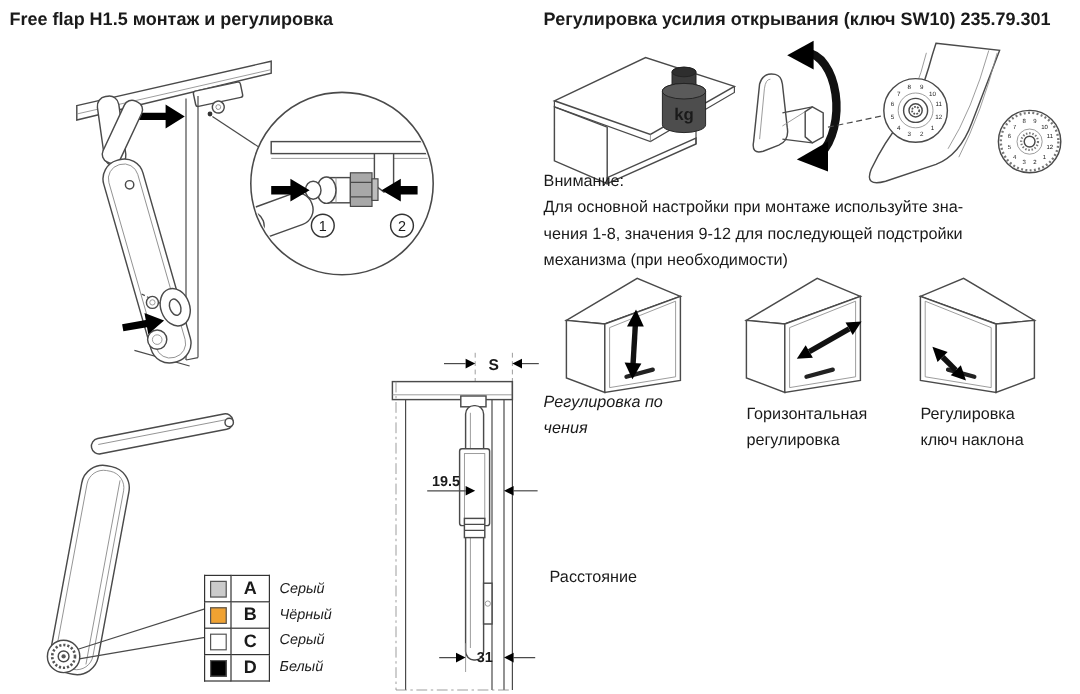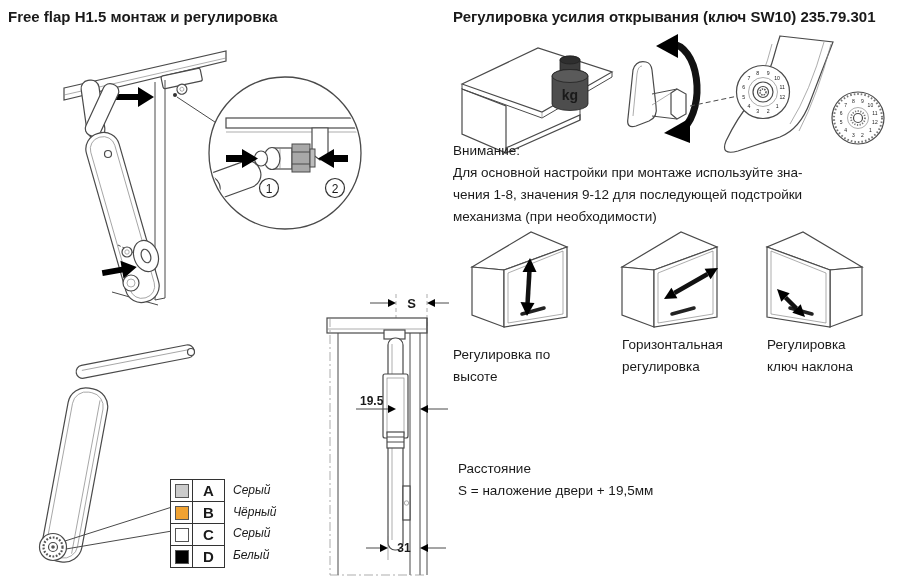--- a/index.html
+++ b/index.html
@@ -354,31 +354,30 @@
           <use href="#cabBox"></use>
         </g>
       <g>
         <line x1="335.5" y1="69.5" x2="346.5" y2="80.5" stroke="#111" stroke-width="4.5"></line>
         <polygon class="blk" points="327,61 339.7,65.3 331.3,73.7"></polygon>
         <polygon class="blk" points="355,89 350.7,76.3 342.3,84.7"></polygon>
       </g>
     </g>
   </svg>
 
-  <div class="abs cab-label" style="left:453px;top:344px;">
+  <div class="abs cab-label" style="left:453px;top:324px;font-style:italic;">
     <div>Регулировка по</div>
-    <div>высоте</div>
+    <div>чения</div>
   </div>
   <div class="abs cab-label" style="left:622px;top:334px;">
     <div>Горизонтальная</div>
     <div>регулировка</div>
   </div>
   <div class="abs cab-label" style="left:767px;top:334px;">
     <div>Регулировка</div>
     <div>ключ наклона</div>
   </div>
 
-  <div class="abs body-text" style="left:458px;top:458px;">
+  <div class="abs body-text" style="left:458px;top:470px;">
     <div>Расстояние</div>
-    <div>S = наложение двери + 19,5мм</div>
   </div>
 
 </div>
 
 </body></html>

